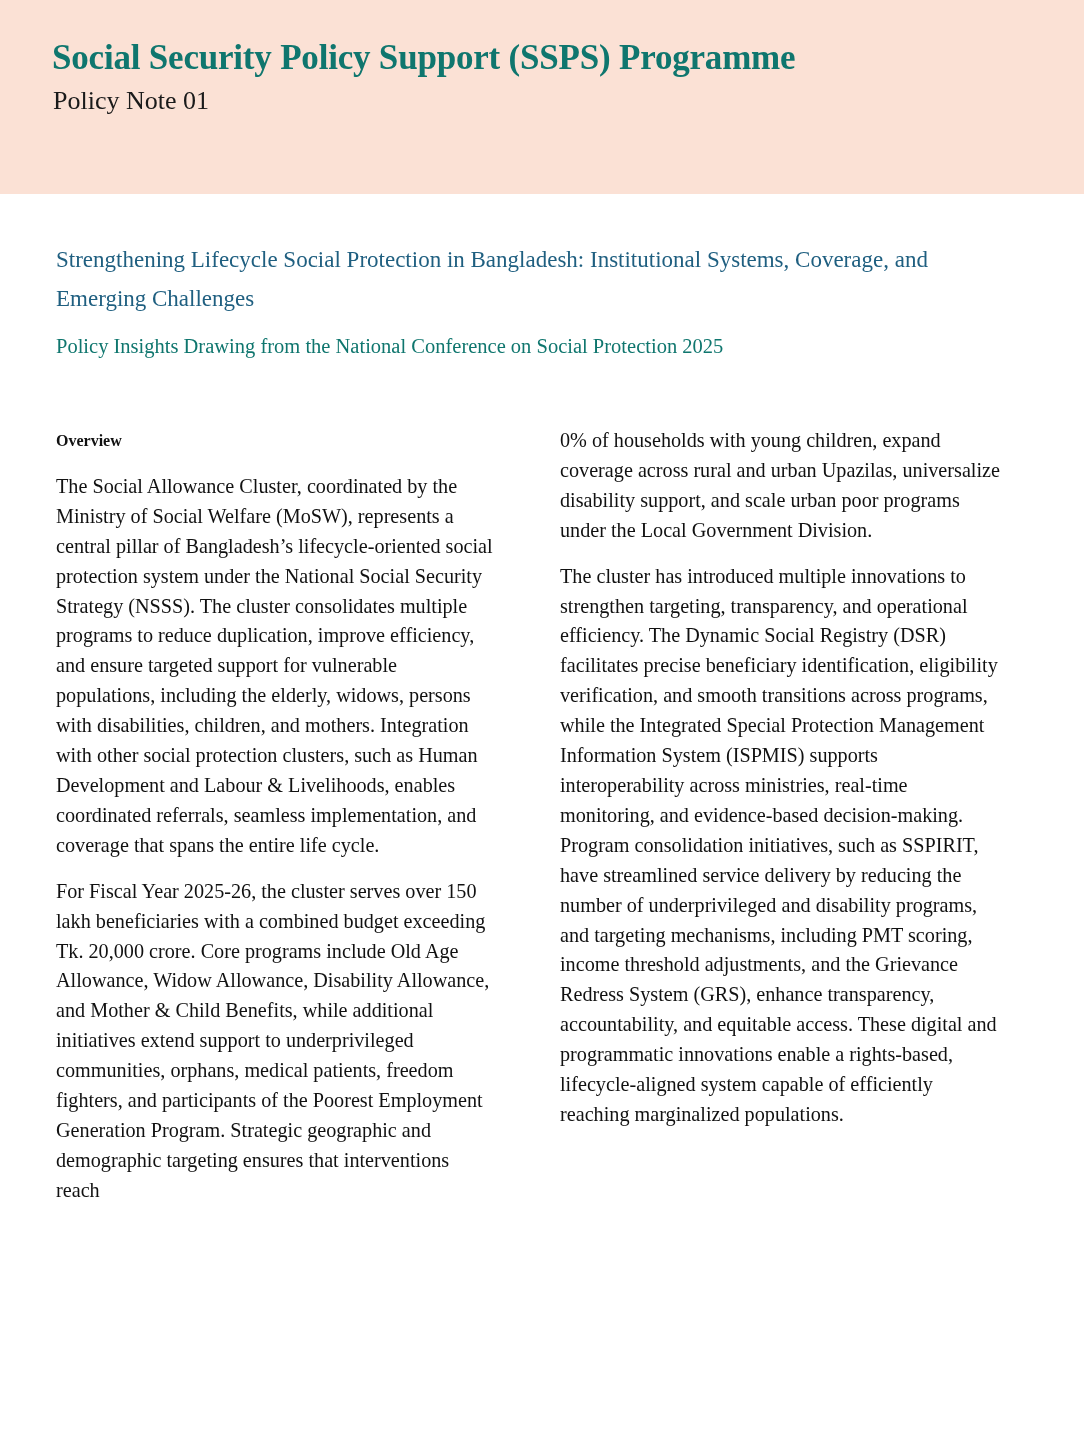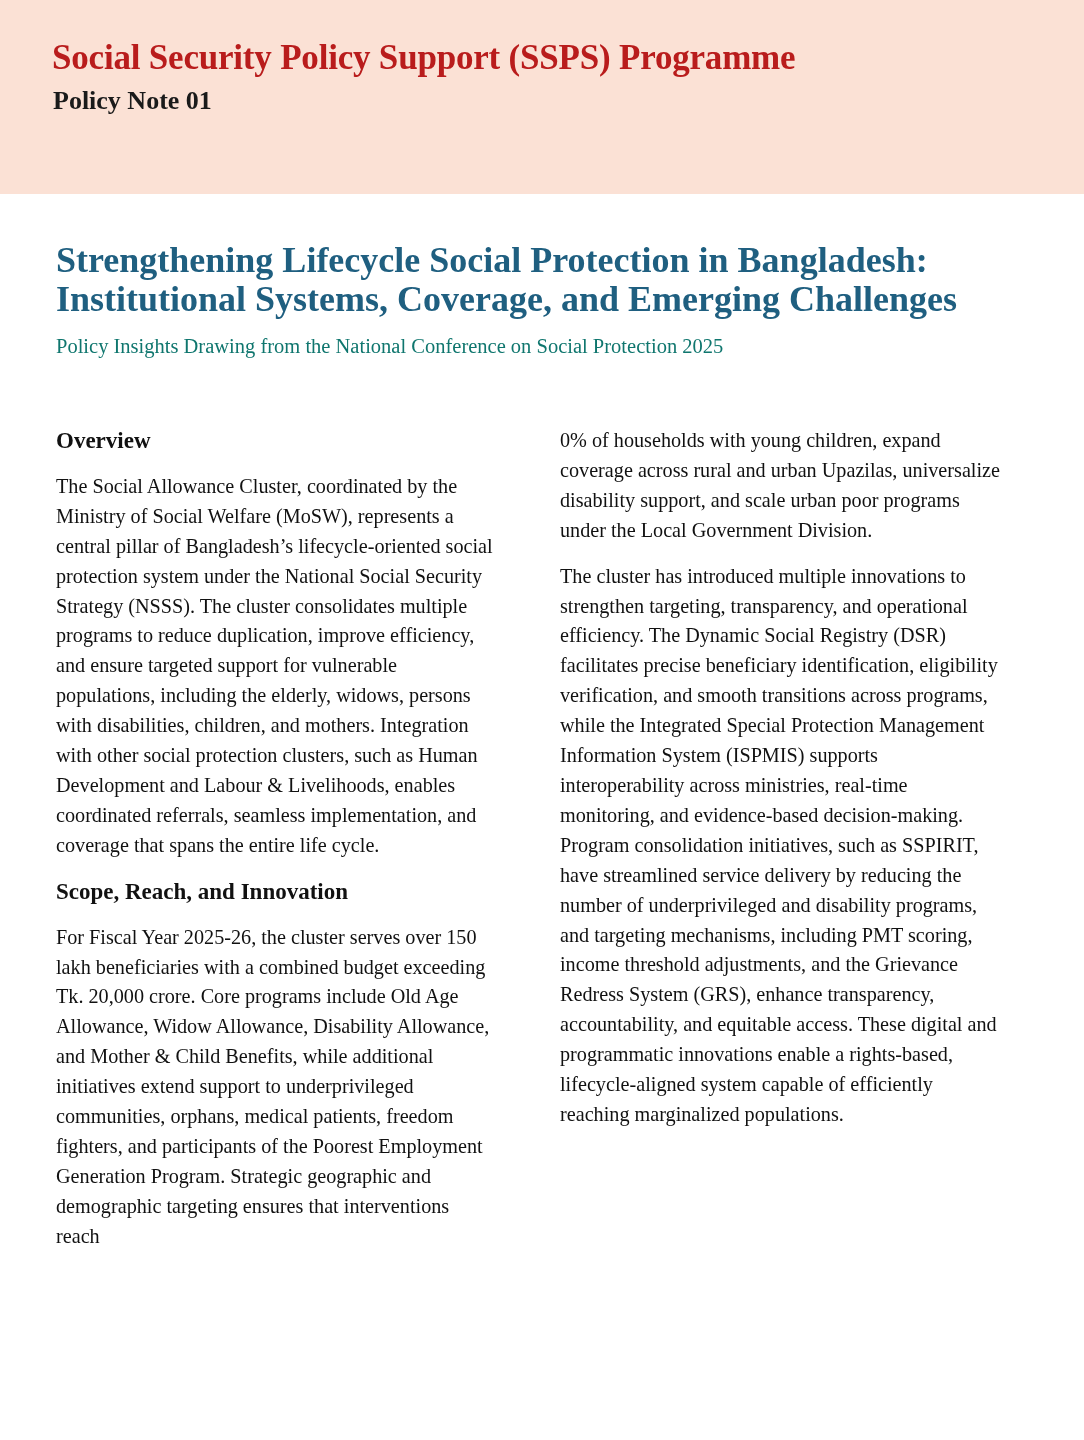--- a/index.html
+++ b/index.html
@@ -23,41 +23,41 @@
       background: #fbe1d5;
     }
     .programme-title {
       position: absolute;
       left: 52px;
       top: 38px;
       margin: 0;
       font-size: 35px;
       font-weight: bold;
       letter-spacing: -0.2px;
-      color: #b91c1c;
+      color: #0f766e;
       white-space: nowrap;
     }
     .note-label {
       position: absolute;
       left: 53px;
       top: 86px;
       margin: 0;
       font-size: 26px;
-      font-weight: bold;
+      font-weight: normal;
       color: #1a1a1a;
       white-space: nowrap;
     }
     .doc-title {
       position: absolute;
       left: 56px;
       top: 241px;
       width: 960px;
       margin: 0;
-      font-size: 36px;
-      font-weight: bold;
+      font-size: 23px;
+      font-weight: normal;
       line-height: 38.5px;
       color: #1f5f80;
     }
     .doc-subtitle {
       position: absolute;
       left: 56px;
       top: 335px;
       margin: 0;
       font-size: 20.5px;
       color: #0f766e;
@@ -67,21 +67,21 @@
       position: absolute;
       top: 426px;
       width: 440px;
       font-size: 20.2px;
       line-height: 29.9px;
     }
     .col-left { left: 56px; }
     .col-right { left: 560px; top: 426px; }
     .section-heading {
       margin: 0 0 16px 0;
-      font-size: 23px;
+      font-size: 16px;
       font-weight: bold;
       line-height: 29.9px;
     }
     .para {
       margin: 0 0 16px 0;
       text-align: left;
     }
   </style>
 </head>
 <body>
@@ -90,20 +90,19 @@
   <h1 class="programme-title">Social Security Policy Support (SSPS) Programme</h1>
   <h2 class="note-label">Policy Note 01</h2>
 </div>
 
 <h2 class="doc-title">Strengthening Lifecycle Social Protection in Bangladesh: Institutional Systems, Coverage, and Emerging Challenges</h2>
 <p class="doc-subtitle">Policy Insights Drawing from the National Conference on Social Protection 2025</p>
 
 <div class="column col-left">
   <h3 class="section-heading">Overview</h3>
   <p class="para">The Social Allowance Cluster, coordinated by the Ministry of Social Welfare (MoSW), represents a central pillar of Bangladesh’s lifecycle-oriented social protection system under the National Social Security Strategy (NSSS). The cluster consolidates multiple programs to reduce duplication, improve efficiency, and ensure targeted support for vulnerable populations, including the elderly, widows, persons with disabilities, children, and mothers. Integration with other social protection clusters, such as Human Development and Labour &amp; Livelihoods, enables coordinated referrals, seamless implementation, and coverage that spans the entire life cycle.</p>
-  <h3 class="section-heading">Scope, Reach, and Innovation</h3>
   <p class="para">For Fiscal Year 2025-26, the cluster serves over 150 lakh beneficiaries with a combined budget exceeding Tk. 20,000 crore. Core programs include Old Age Allowance, Widow Allowance, Disability Allowance, and Mother &amp; Child Benefits, while additional initiatives extend support to underprivileged communities, orphans, medical patients, freedom fighters, and participants of the Poorest Employment Generation Program. Strategic geographic and demographic targeting ensures that interventions reach</p>
 </div>
 
 <div class="column col-right">
   <p class="para">0% of households with young children, expand coverage across rural and urban Upazilas, universalize disability support, and scale urban poor programs under the Local Government Division.</p>
   <p class="para">The cluster has introduced multiple innovations to strengthen targeting, transparency, and operational efficiency. The Dynamic Social Registry (DSR) facilitates precise beneficiary identification, eligibility verification, and smooth transitions across programs, while the Integrated Special Protection Management Information System (ISPMIS) supports interoperability across ministries, real-time monitoring, and evidence-based decision-making. Program consolidation initiatives, such as SSPIRIT, have streamlined service delivery by reducing the number of underprivileged and disability programs, and targeting mechanisms, including PMT scoring, income threshold adjustments, and the Grievance Redress System (GRS), enhance transparency, accountability, and equitable access. These digital and programmatic innovations enable a rights-based, lifecycle-aligned system capable of efficiently reaching marginalized populations.</p>
 </div>
 
 </body></html>

